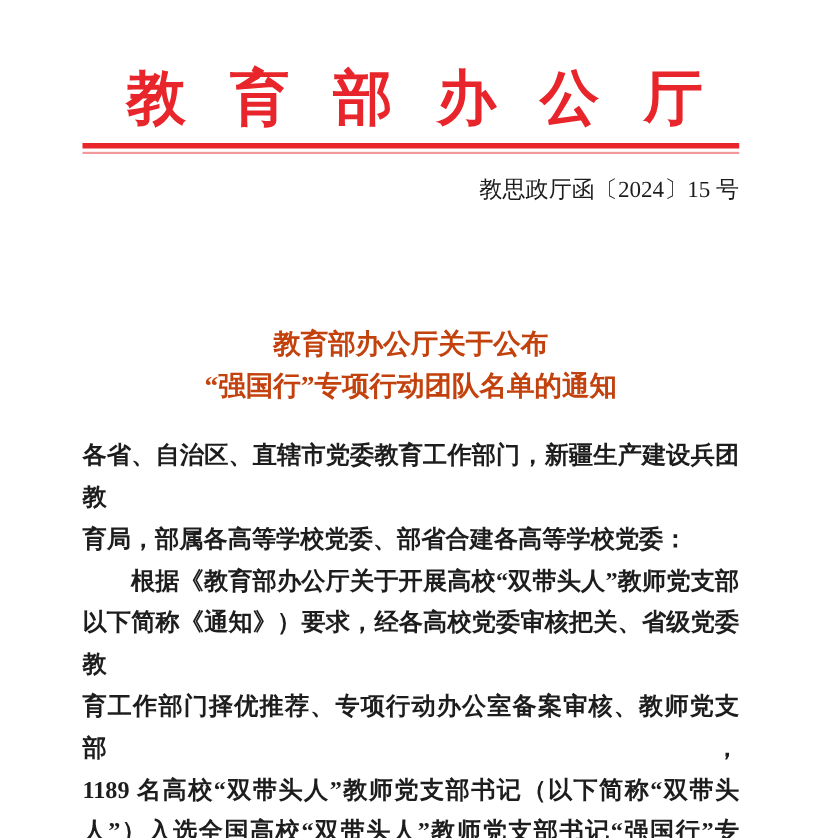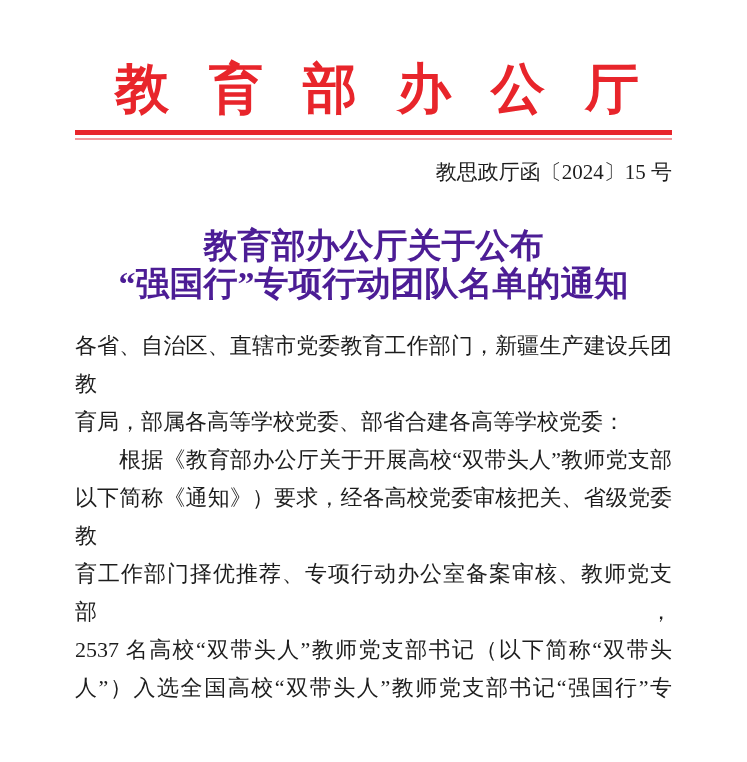--- a/index.html
+++ b/index.html
@@ -44,38 +44,39 @@
   .doc-number {
     margin-top: 21px;
     text-align: right;
     font-size: 21px;
     line-height: 22px;
     color: var(--text, #1d1d1d);
   }
 
   
   .title {
-    margin-top: 44px;
+    margin-top: 112px;
     text-align: center;
     font-weight: 700;
-    font-size: 34px;
+    font-size: 25px;
     line-height: 38px;
-    color: #4c1d95;
+    color: #c2410c;
   }
 
   
   .body-text {
     margin-top: 24px;
     font-size: 22px;
     line-height: 38px;
   }
   .bline {
     text-align: justify;
     text-align-last: justify;
     text-justify: inter-character;
+    font-weight: bold;
   }
   .bline.end { text-align-last: left; }
   .bline.indent { text-indent: 44px; }
 </style>
 </head>
 <body>
 
 <div class="page">
   <div class="content">
 
@@ -90,19 +91,19 @@
       <div class="title-line">教育部办公厅关于公布</div>
       <div class="title-line">“强国行”专项行动团队名单的通知</div>
     </div>
 
     <div class="body-text">
       <div class="bline">各省、自治区、直辖市党委教育工作部门，新疆生产建设兵团教</div>
       <div class="bline end">育局，部属各高等学校党委、部省合建各高等学校党委：</div>
       <div class="bline indent">根据《教育部办公厅关于开展高校“双带头人”教师党支部</div>
       <div class="bline">以下简称《通知》）要求，经各高校党委审核把关、省级党委教</div>
       <div class="bline">育工作部门择优推荐、专项行动办公室备案审核、教师党支部，</div>
-      <div class="bline">2537 名高校“双带头人”教师党支部书记（以下简称“双带头</div>
+      <div class="bline">1189 名高校“双带头人”教师党支部书记（以下简称“双带头</div>
       <div class="bline">人”）入选全国高校“双带头人”教师党支部书记“强国行”专</div>
 
     </div>
 
   </div>
 </div>
 
 </body></html>

